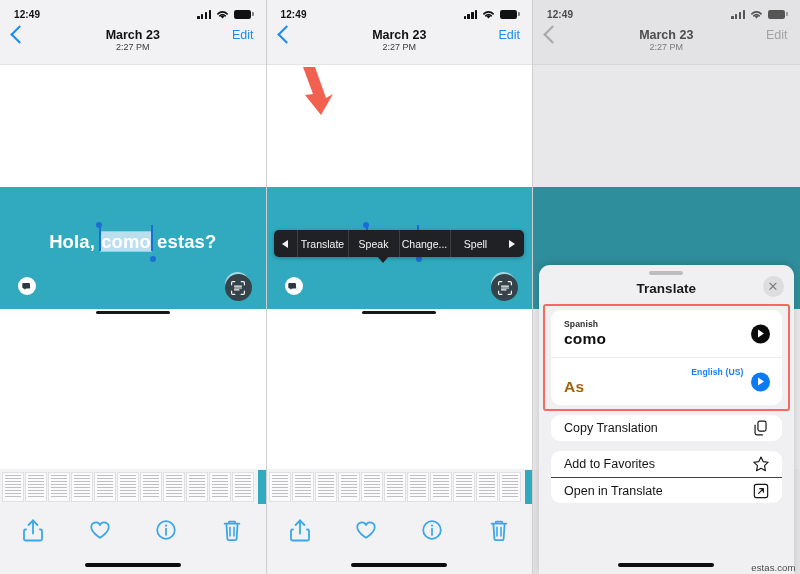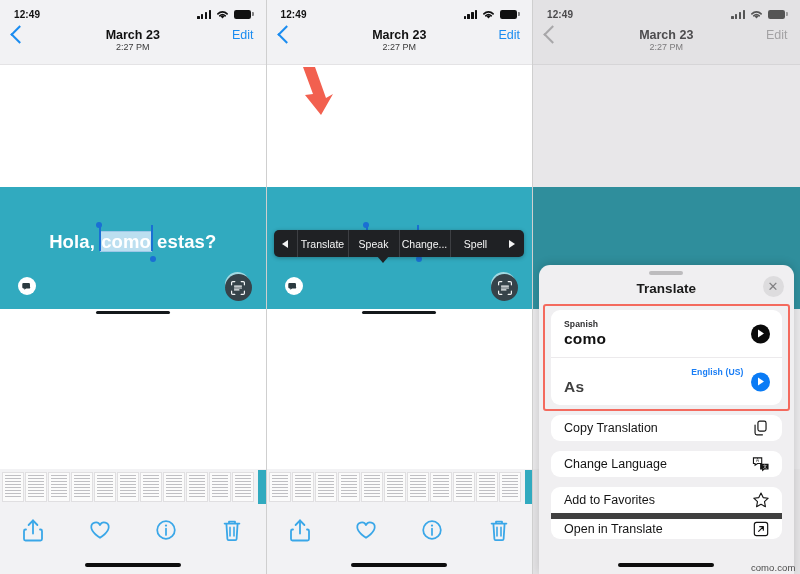--- a/index.html
+++ b/index.html
@@ -230,21 +230,21 @@
     margin: 8px 12px 0;
   }
   .trow {
     position: relative;
     padding: 9px 38px 9px 13px;
   }
   .trow + .trow { border-top: 1px solid #eceaec; }
   .tlang { font-size: 8.6px; font-weight: bold; color: #2e2e30; letter-spacing: .1px; }
   .tlang.blue { color: #1a7ef5; text-align: right; }
   .tword { font-size: 15.5px; font-weight: bold; color: #111; margin-top: 1px; letter-spacing: .2px; }
-  .tword.blue { color: #404040; }
+  .tword.blue { color: #a16207; }
   .play {
     position: absolute; right: 12px; top: 50%;
     transform: translateY(-50%);
     width: 19px; height: 19px; border-radius: 50%;
     background: #0a0a0a;
     display: flex; align-items: center; justify-content: center;
     cursor: pointer;
   }
   .play.blue { background: #0a7bf5; }
   .play::after {
@@ -255,21 +255,21 @@
     margin-left: 2px;
   }
   .group { background: #ffffff; border-radius: 9px; margin: 10px 12px 0; }
   .arow {
     position: relative;
     height: 26px;
     display: flex; align-items: center;
     padding: 0 44px 0 13px;
     cursor: pointer;
   }
-  .arow + .arow { border-top: 6px solid #404040; }
+  .arow + .arow { border-top: 1px solid #404040; }
   .arow-label { font-size: 12.5px; color: #141414; }
   .arow-icon {
     position: absolute; right: 11px; top: 50%;
     transform: translateY(-50%);
     width: 20px; height: 20px;
     display: flex; align-items: center; justify-content: center;
   }
   .arow-icon svg { width: 18px; height: 18px; }
 
   
@@ -630,33 +630,20 @@
           <div class="arow-label">Copy Translation</div>
           <div class="arow-icon">
             <svg viewBox="0 0 20 20">
                 <rect x="6.6" y="2.4" width="9" height="11" rx="2" stroke="#141414" stroke-width="1.3" fill="none"></rect>
                 <path d="M11.6 17.6H5.4a2 2 0 0 1-2-2V6.8" stroke="#141414" stroke-width="1.3" fill="none" stroke-linecap="round"></path>
               </svg>
           </div>
         </div>
       </div>
 
-      <div class="group">
-        <div class="arow">
-          <div class="arow-label">Change Language</div>
-          <div class="arow-icon">
-            <svg viewBox="0 0 20 20">
-              <path d="M1.6 3.2h9.2v6.2H6.2L3.4 11.4V9.4H1.6z" stroke="#141414" stroke-width="1.2" fill="#fff"></path>
-              <text x="4.4" y="8" font-size="5" font-family="Liberation Sans, sans-serif" fill="#141414">A</text>
-              <path d="M9 9.6h9.4v6.4H14l-2.8 2.2V16H9z" fill="#141414"></path>
-              <text x="12" y="14.9" font-size="5" font-family="Liberation Sans, sans-serif" fill="#ffffff">文</text>
-            </svg>
-          </div>
-        </div>
-      </div>
 
       <div class="group">
         <div class="arow">
           <div class="arow-label">Add to Favorites</div>
           <div class="arow-icon">
             <svg viewBox="0 0 20 20">
                 <path d="M10 2.2 12.4 7.3l5.6.7-4.1 3.9 1 5.5-4.9-2.7-4.9 2.7 1-5.5L2 8l5.6-.7z" stroke="#141414" stroke-width="1.25" fill="none" stroke-linejoin="round"></path>
               </svg>
           </div>
         </div>
@@ -667,16 +654,16 @@
                 <rect x="2.6" y="2.6" width="14.8" height="14.8" rx="2.4" stroke="#141414" stroke-width="1.3" fill="none"></rect>
                 <path d="M7.4 12.6 12.6 7.4M8.6 7.4h4v4" stroke="#141414" stroke-width="1.3" fill="none" stroke-linecap="round" stroke-linejoin="round"></path>
               </svg>
           </div>
         </div>
       </div>
 
       <div class="sheet-home-ind"></div>
     </div>
 
-    <div class="watermark">como.com</div>
+    <div class="watermark">estas.com</div>
   </div>
 
 </div>
 
 </body></html>

